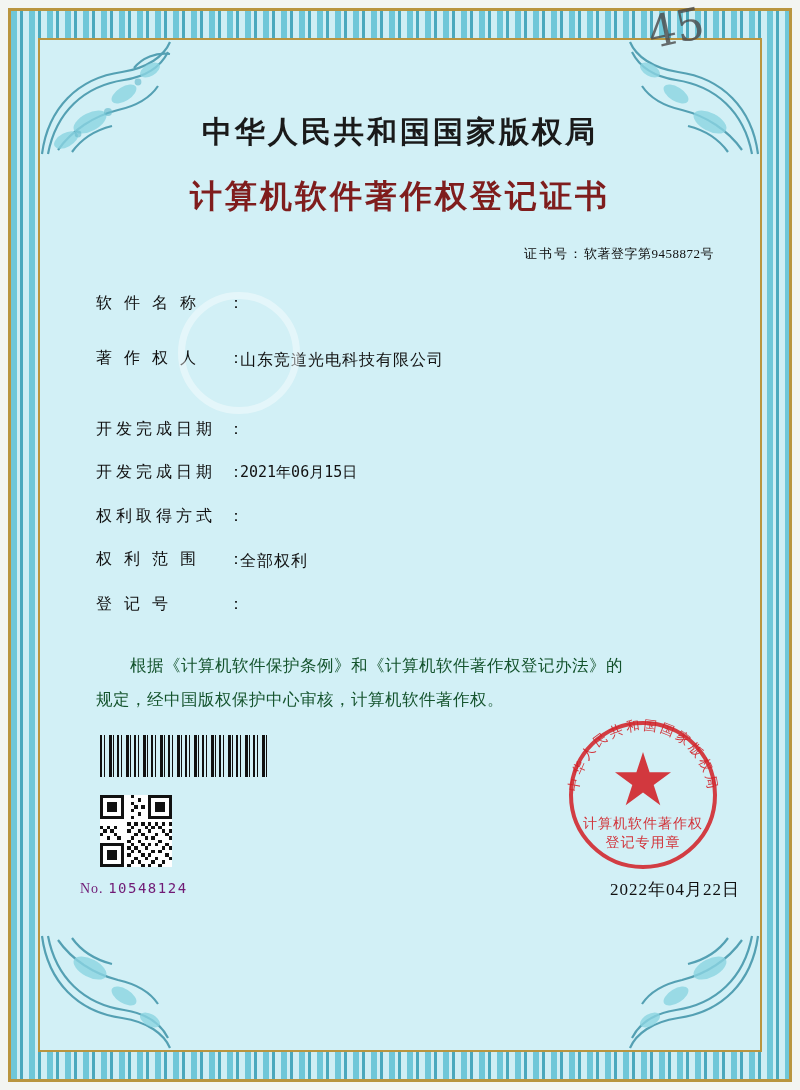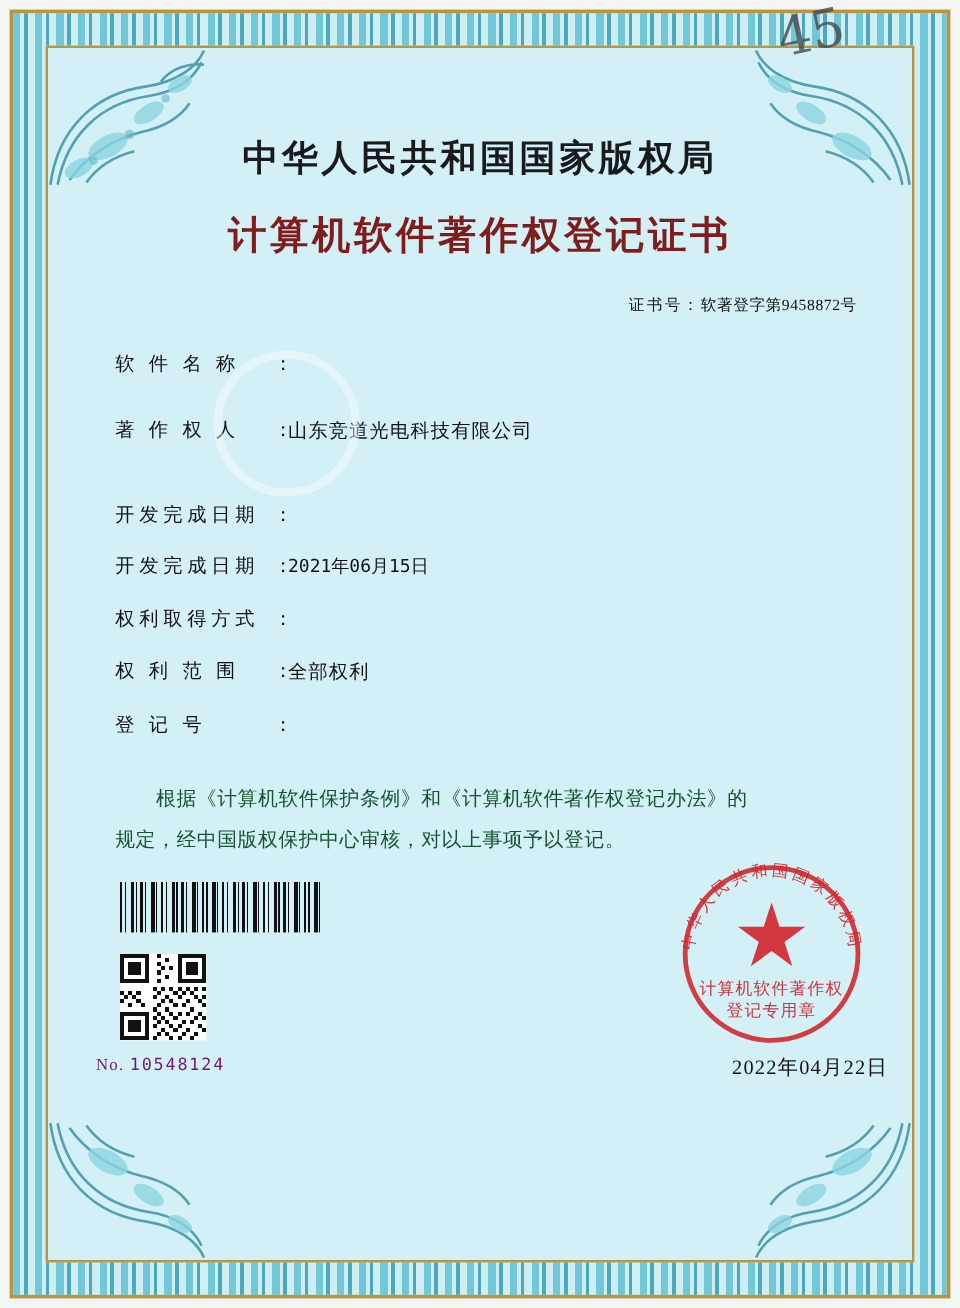--- a/index.html
+++ b/index.html
@@ -366,21 +366,21 @@
 
       <div class="field-row">
         <div class="field-label">登 记 号</div>
         <div class="field-colon">：</div>
       </div>
 
     </div>
 
     <div class="statement">
       <div><span class="indent"></span><span>根据《计算机软件保护条例》和《计算机软件著作权登记办法》的</span></div>
-      <div><span>规定，经中国版权保护中心审核，对以上事项予以登记。</span></div>
+      <div><span>规定，经中国版权保护中心审核，计算机软件著作权。</span></div>
     </div>
 
   </div>
 
   <div class="barcode"></div>
 
   <div class="qr">
     <svg width="72" height="72" viewBox="0 0 21 21" shape-rendering="crispEdges">
       <rect width="21" height="21" fill="#fff"></rect>
       <g fill="#111">

